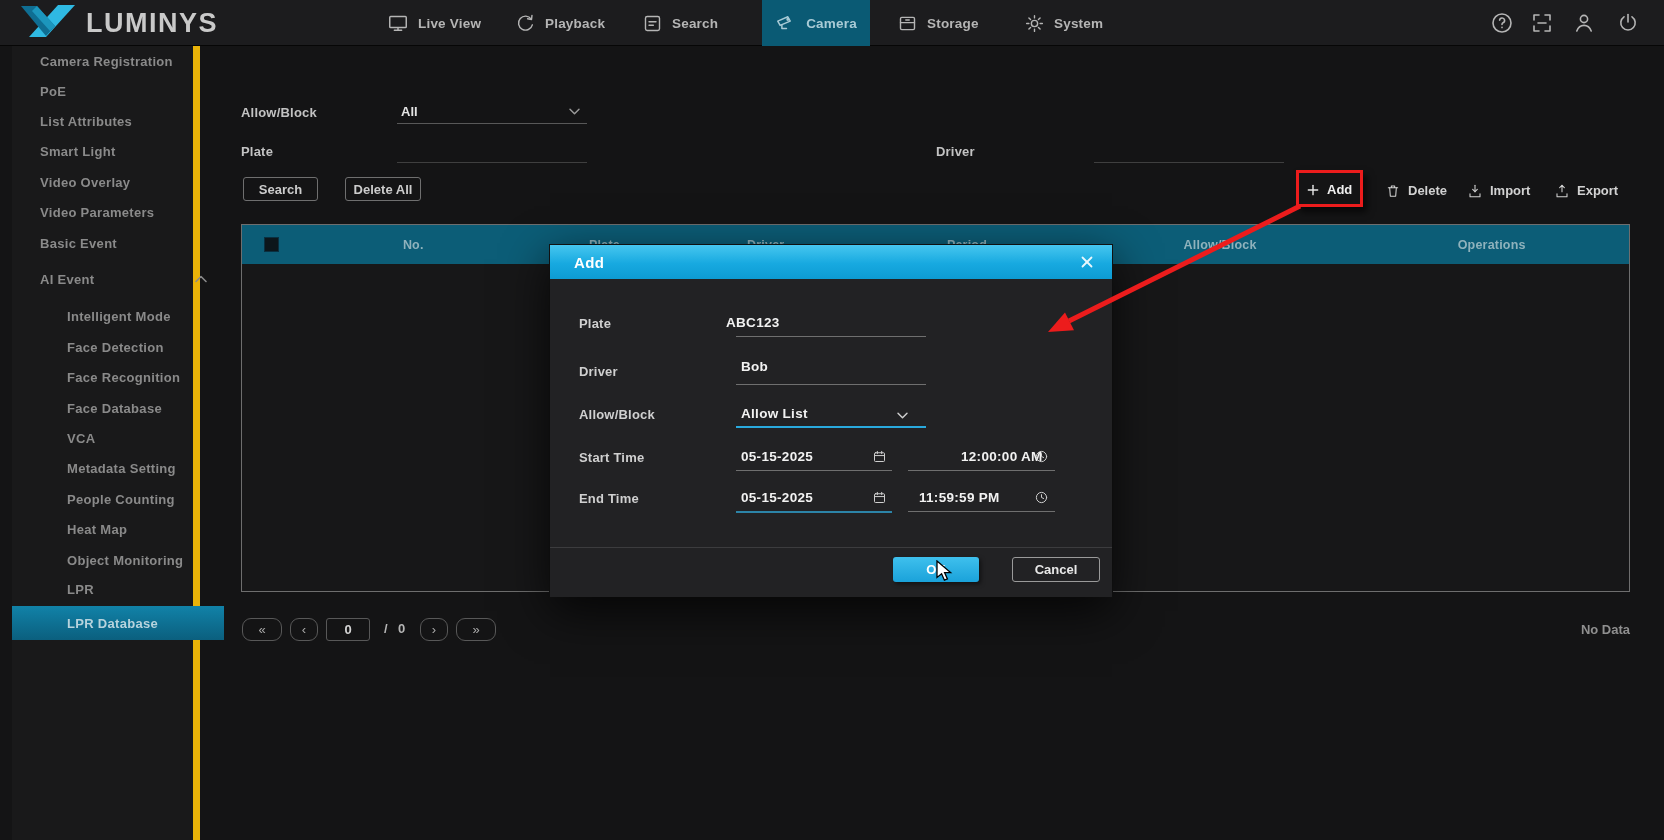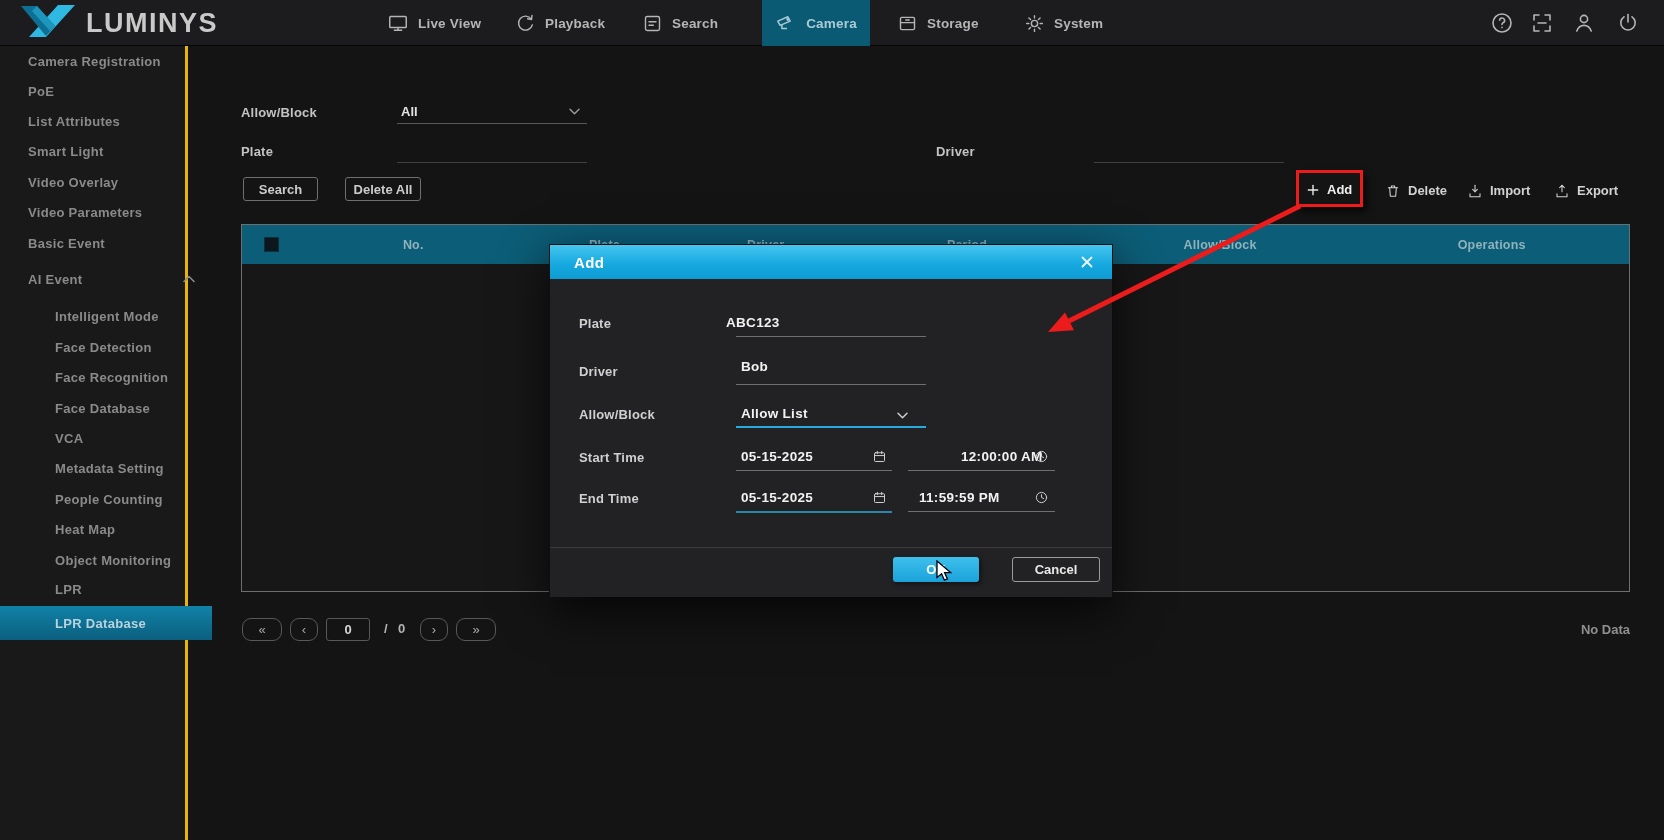--- a/index.html
+++ b/index.html
@@ -14,21 +14,21 @@
   
   .topbar { position:absolute; left:0; top:0; width:1664px; height:46px; background:#1c1c1e; border-bottom:1px solid #060606; z-index:5;}
   .logo { position:absolute; left:20px; top:5px; height:36px; display:flex; align-items:center; gap:10px;justify-content:center; }
   .logo-text { font-size:27px; font-weight:bold; letter-spacing:1.5px; color:#c9c9c9; }
   .nav-item { position:absolute; top:0; height:46px; display:flex; align-items:center; gap:9px;
     color:#b5b5b5; font-size:13.5px; font-weight:600; letter-spacing:.2px; cursor:default; }
   .nav-item.active { background:#0a5a74; justify-content:center; color:#a9cbd6; }
   .util { position:absolute; top:11px; width:24px; height:24px; color:#b5b5b5; }
 
   
-  .sidebar { position:absolute; left:0; top:46px; width:188px; height:794px; background:#19191a; border-right:3px solid #eab308; z-index:4; }
+  .sidebar { position:absolute; left:12px; top:46px; width:188px; height:794px; background:#19191a; border-right:7px solid #eab308; z-index:4; }
   .side-item { position:absolute; left:28px; height:16px; line-height:16px; font-size:13px; font-weight:600; letter-spacing:.3px; color:#8a8a8a; white-space:nowrap; }
   .side-sub { left:55px; }
   .side-selected { position:absolute; left:0; top:560px; width:212px; height:34px;
     background:linear-gradient(180deg,#1182a8,#0b5f7e); display:flex; align-items:center; padding-left:55px;
     font-size:13px; font-weight:600; letter-spacing:.3px; color:#b7d3dd; }
   .chev-up { position:absolute; left:182px; top:228px; width:14px; height:10px; color:#8a8a8a; }
 
   
   .flabel { position:absolute; font-size:13px; font-weight:600; color:#c3c3c3; letter-spacing:.2px; }
   .fselect { position:absolute; left:397px; top:100px; width:190px; height:24px; border-bottom:1px solid #585858;

